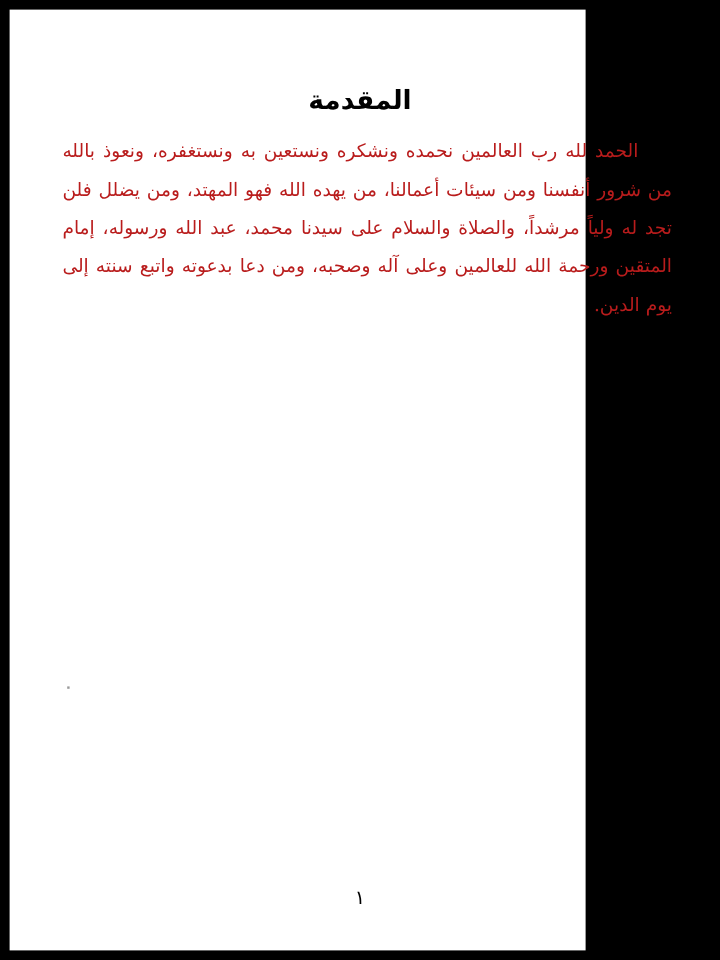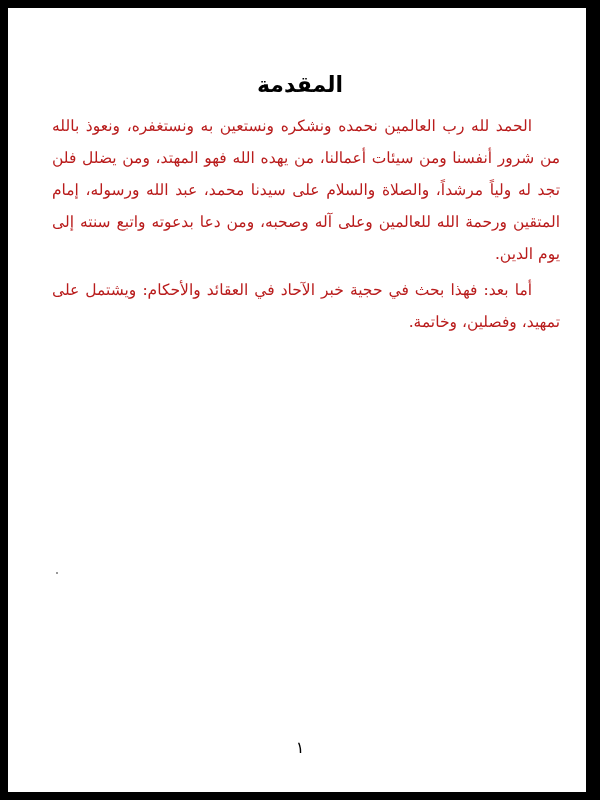--- a/index.html
+++ b/index.html
@@ -7,21 +7,21 @@
       padding: 0;
       width: 600px;
       height: 800px;
       background: #000000;
       overflow: hidden;
     }
     .page-frame {
       position: absolute;
       left: 8px;
       top: 8px;
-      width: 578px;
+      width: 480px;
       height: 784px;
       background: #ffffff;
     }
     .title {
       position: absolute;
       left: 0;
       top: 62px;
       width: 584px;
       text-align: center;
       font-family: "DejaVu Sans", sans-serif;
@@ -71,20 +71,17 @@
 </head>
 <body>
 
 <div class="page-frame">
   <div class="title">المقدمة</div>
 
   <div class="body-text para-1">
     <p class="para first">الحمد لله رب العالمين نحمده ونشكره ونستعين به ونستغفره، ونعوذ بالله من شرور أنفسنا ومن سيئات أعمالنا، من يهده الله فهو المهتد، ومن يضلل فلن تجد له ولياً مرشداً، والصلاة والسلام على سيدنا محمد، عبد الله ورسوله، إمام المتقين ورحمة الله للعالمين وعلى آله وصحبه، ومن دعا بدعوته واتبع سنته إلى يوم الدين.</p>
   </div>
 
-  <div class="body-text para-2">
-    <p class="para first">أما بعد: فهذا بحث في حجية خبر الآحاد في العقائد والأحكام: ويشتمل على تمهيد، وفصلين، وخاتمة.</p>
-  </div>
 
   <div class="speck"></div>
 
   <div class="page-number">١</div>
 </div>
 
 </body></html>

